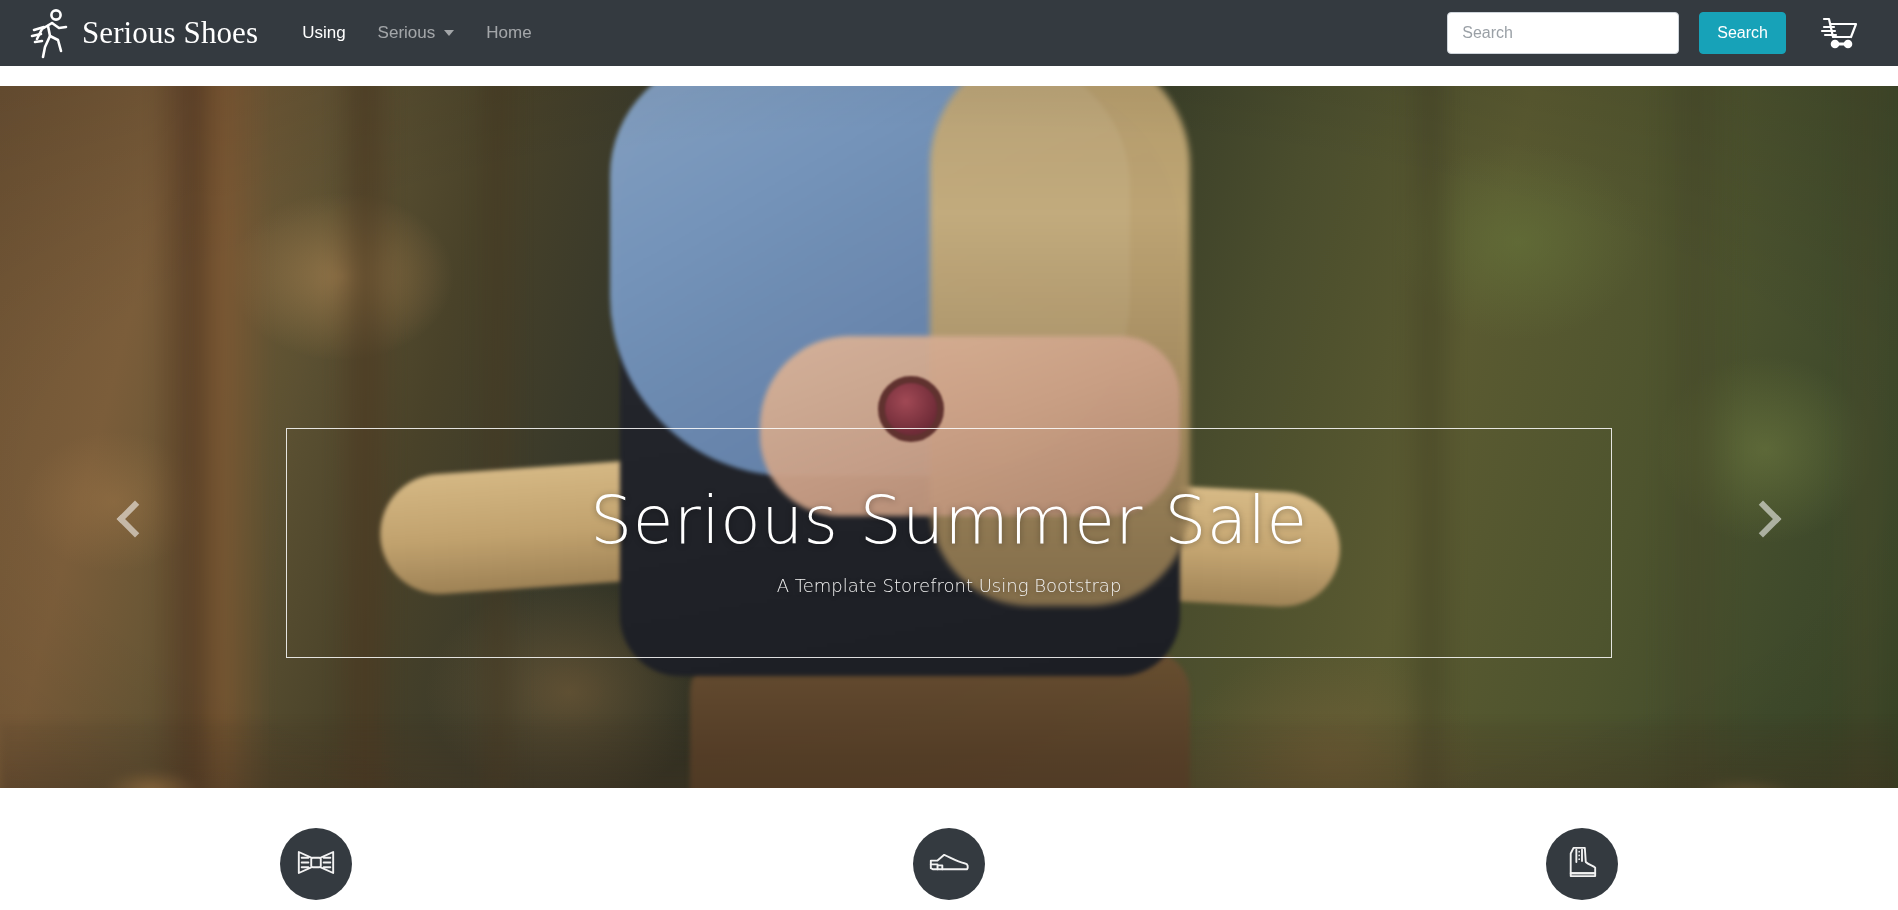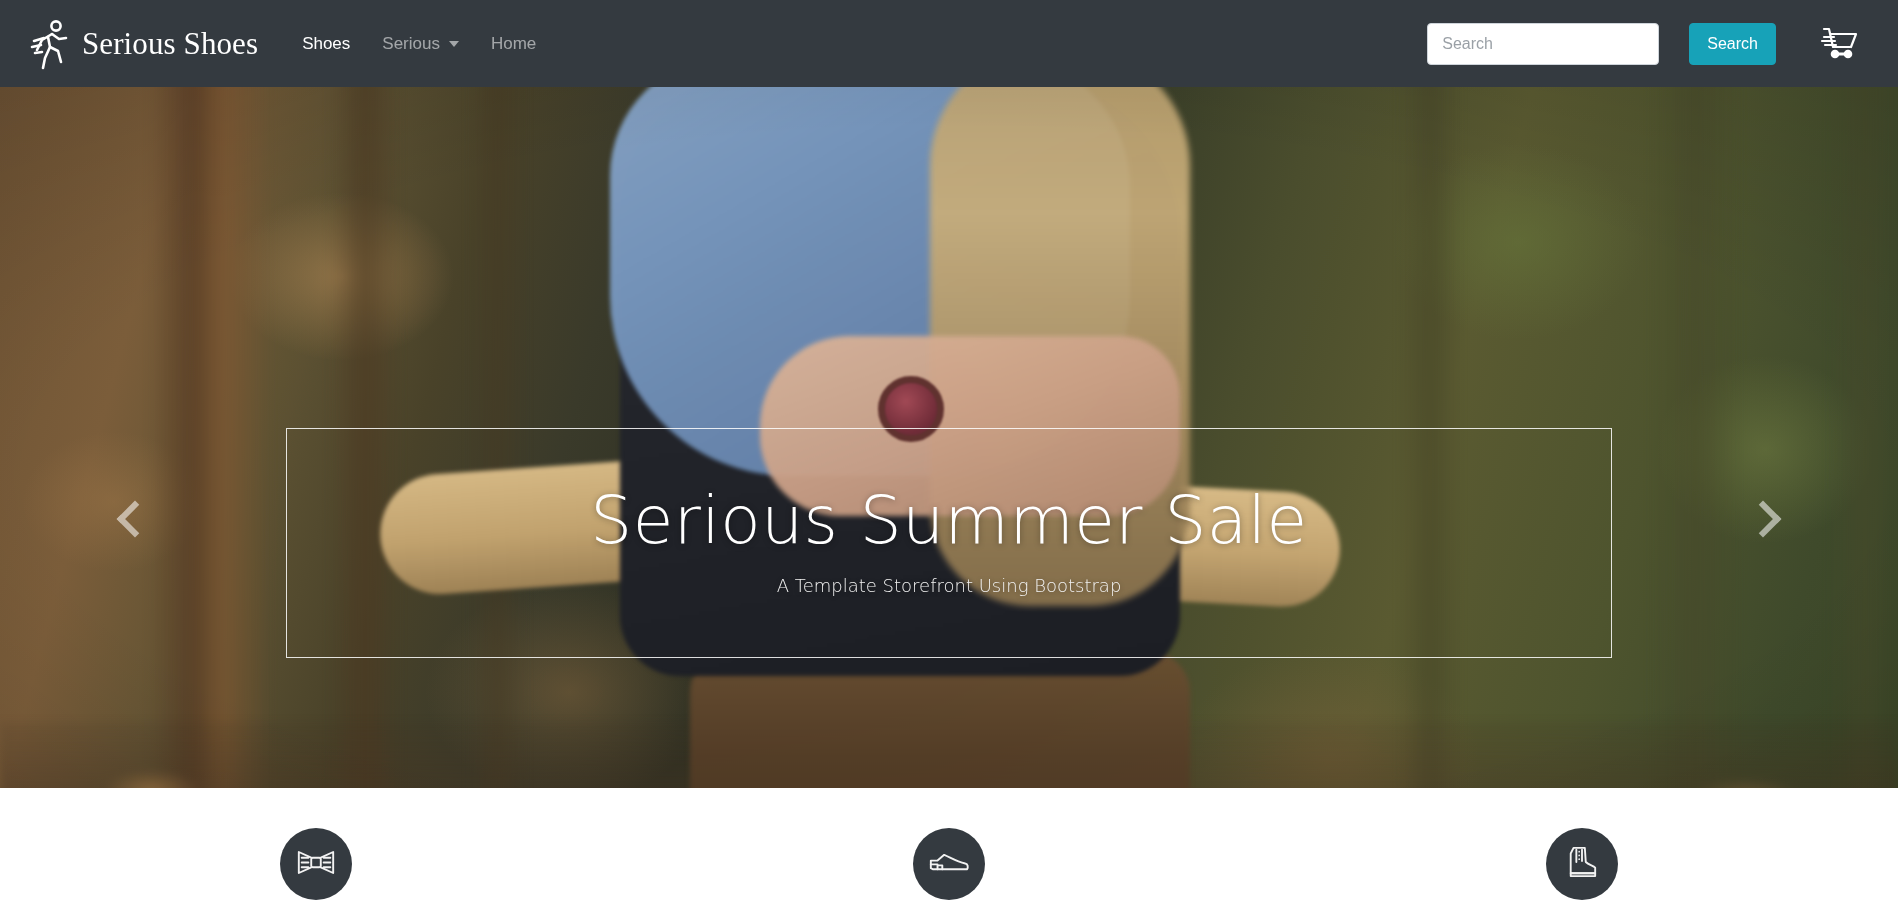--- a/index.html
+++ b/index.html
@@ -11,21 +11,21 @@
     overflow: hidden;
     background: #ffffff;
     font-family: "Liberation Sans", sans-serif;
   }
 
   
   .navbar {
     position: absolute;
     top: 0; left: 0;
     width: 1898px;
-    height: 87px;
+    height: 66px;
     background: #343a40;
     display: flex;
     align-items: center;
     z-index: 30;
     padding: 0 24px;
   }
 
   .brand {
     display: flex;
     align-items: center;
@@ -82,21 +82,21 @@
     border-right: 5px solid transparent;
     border-top: 6px solid rgba(255,255,255,0.55);
     display: inline-block;
     margin-left: 1px;
   }
 
   .nav-right {
     margin-left: auto;
     display: flex;
     align-items: center;
-    gap: 16px;
+    gap: 6px;
     padding-right: 8px;
   }
 
   .search-input {
     width: 232px;
     height: 42px;
     border: 1px solid #ced4da;
     border-radius: 4px;
     padding: 0 14px;
     font-size: 16px;
@@ -409,21 +409,21 @@
         <path d="M4 29 L13 27"></path>
         <path d="M7 35 L14 34"></path>
       </svg>
     </span>
     <span class="brand-text">Serious Shoes</span>
   </a>
 
   <ul class="nav-links">
     <li class="nav-item">
       <a class="nav-link active" href="#">
-        <span>Shoes</span>
+        <span>Using</span>
       </a>
     </li>
     <li class="nav-item">
       <a class="nav-link" href="#">
         <span>Serious</span>
         <span class="caret"></span>
       </a>
     </li>
     <li class="nav-item">
       <a class="nav-link" href="#">

